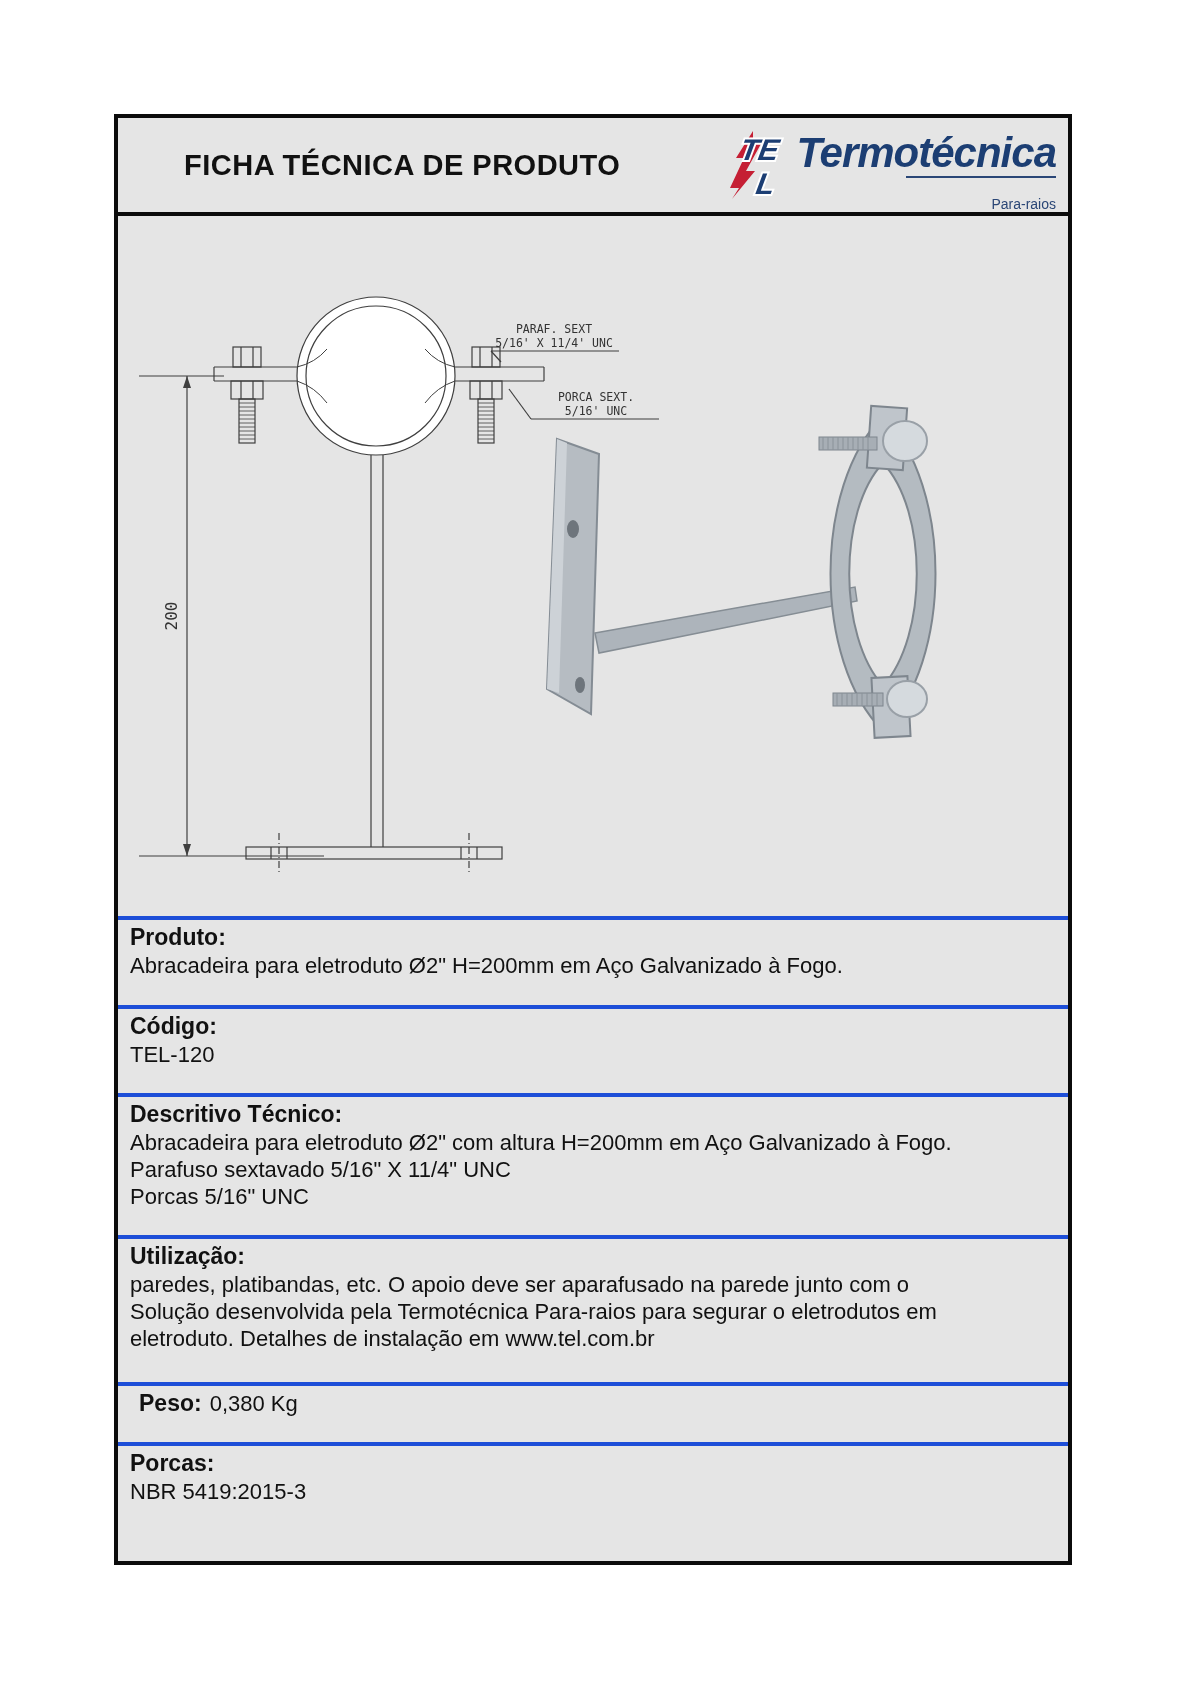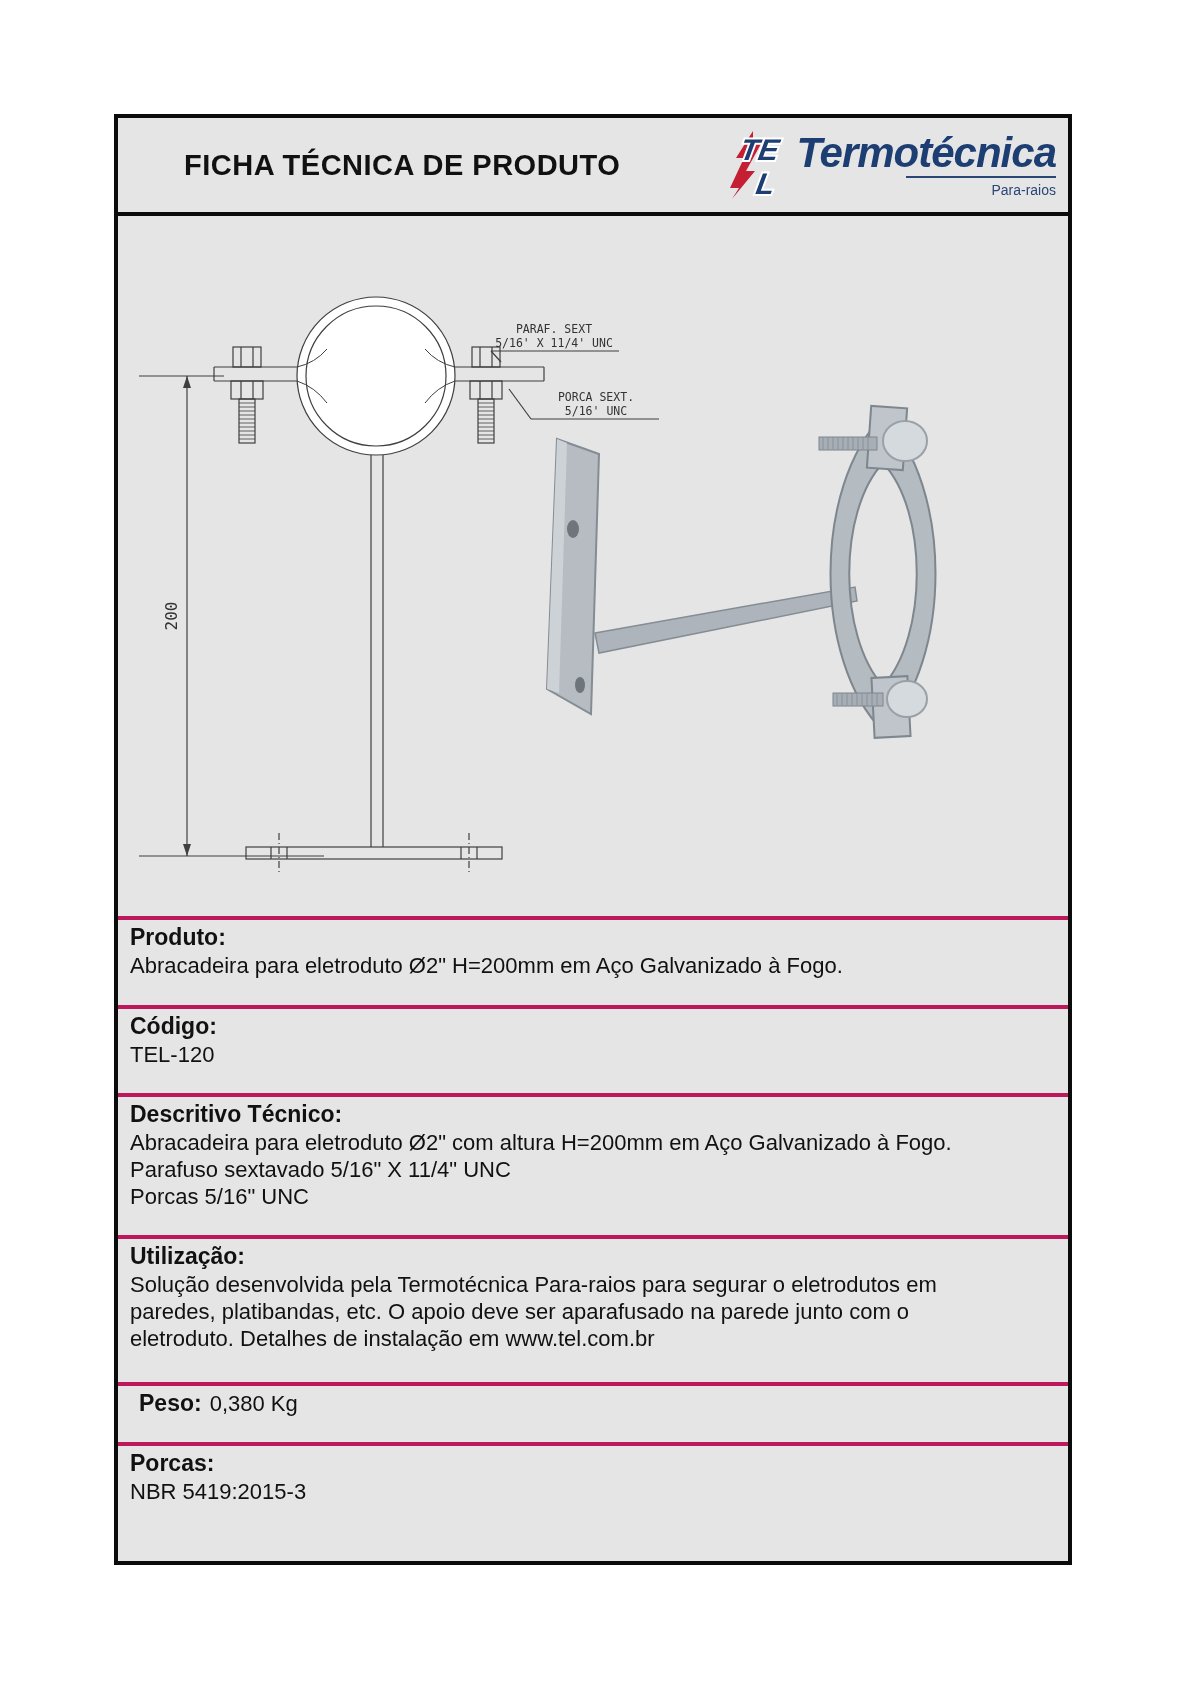--- a/index.html
+++ b/index.html
@@ -9,30 +9,30 @@
   .sheet { position:absolute; left:114px; top:114px; width:958px; height:1451px; border:4px solid #0b0b0b; background:#e5e5e5; }
 
   
   .hdr { position:relative; height:94px; }
   .hdr-title { position:absolute; left:66px; top:50%; transform:translateY(-50%);
                font-size:29px; font-weight:bold; letter-spacing:0.5px; white-space:nowrap; }
   .logo { position:absolute; right:12px; top:12px; display:flex; align-items:flex-start; }
   .logo-mark { width:64px; height:70px; margin-right:4px; }
   .logo-col { display:flex; flex-direction:column; align-items:flex-end; }
   .logo-brand { font-size:42px; font-weight:bold; font-style:italic; color:#1c3e73; letter-spacing:-1px; line-height:1.1; white-space:nowrap; }
-  .logo-tag { font-size:14px; color:#2a4676; border-top:2px solid #2a4676; padding-top:4px; width:150px; text-align:right; }
+  .logo-tag { font-size:14px; color:#2a4676; border-top:2px solid #2a4676; padding-top:18px; width:150px; text-align:right; }
 
   
   .figure { position:relative; height:704px; border-top:4px solid #0b0b0b; overflow:hidden; }
   .cad { position:absolute; left:21px; top:13px; }
   .photo { position:absolute; left:365px; top:185px; }
   .cad text { font-family:"DejaVu Sans Mono", monospace; fill:#333; }
 
   
-  .sec { border-top:4px solid #be185d; padding:3px 12px 0 12px; overflow:hidden; }
+  .sec { border-top:4px solid #1d4ed8; padding:3px 12px 0 12px; overflow:hidden; }
   .sec-produto { height:89px; }
   .sec-codigo { height:88px; }
   .sec-descritivo { height:142px; }
   .sec-utilizacao { height:147px; }
   .sec-peso { height:60px;padding-left:21px; }
   .sec-norma { height:119px; }
   .sec-label { font-weight:bold; font-size:23px; line-height:29px; }
   .sec-line { font-size:22px; line-height:27px; white-space:nowrap; }
   .inline-row { display:flex; align-items:baseline; gap:8px; }
   .inline-row .sec-line { line-height:29px; }
@@ -158,22 +158,22 @@
 
     <div class="sec sec-descritivo">
       <div class="sec-label">Descritivo Técnico:</div>
       <div class="sec-line">Abracadeira para eletroduto Ø2" com altura H=200mm em Aço Galvanizado à Fogo.</div>
       <div class="sec-line">Parafuso sextavado 5/16" X 11/4" UNC</div>
       <div class="sec-line">Porcas 5/16" UNC</div>
     </div>
 
     <div class="sec sec-utilizacao">
       <div class="sec-label">Utilização:</div>
+      <div class="sec-line">paredes, platibandas, etc. O apoio deve ser aparafusado na parede junto com o</div>
       <div class="sec-line">Solução desenvolvida pela Termotécnica Para-raios para segurar o eletrodutos em</div>
-      <div class="sec-line">paredes, platibandas, etc. O apoio deve ser aparafusado na parede junto com o</div>
       <div class="sec-line">eletroduto. Detalhes de instalação em www.tel.com.br</div>
     </div>
 
     <div class="sec sec-peso">
       <div class="inline-row">
         <span class="sec-label">Peso:</span>
         <span class="sec-line">0,380 Kg</span>
       </div>
     </div>
 

